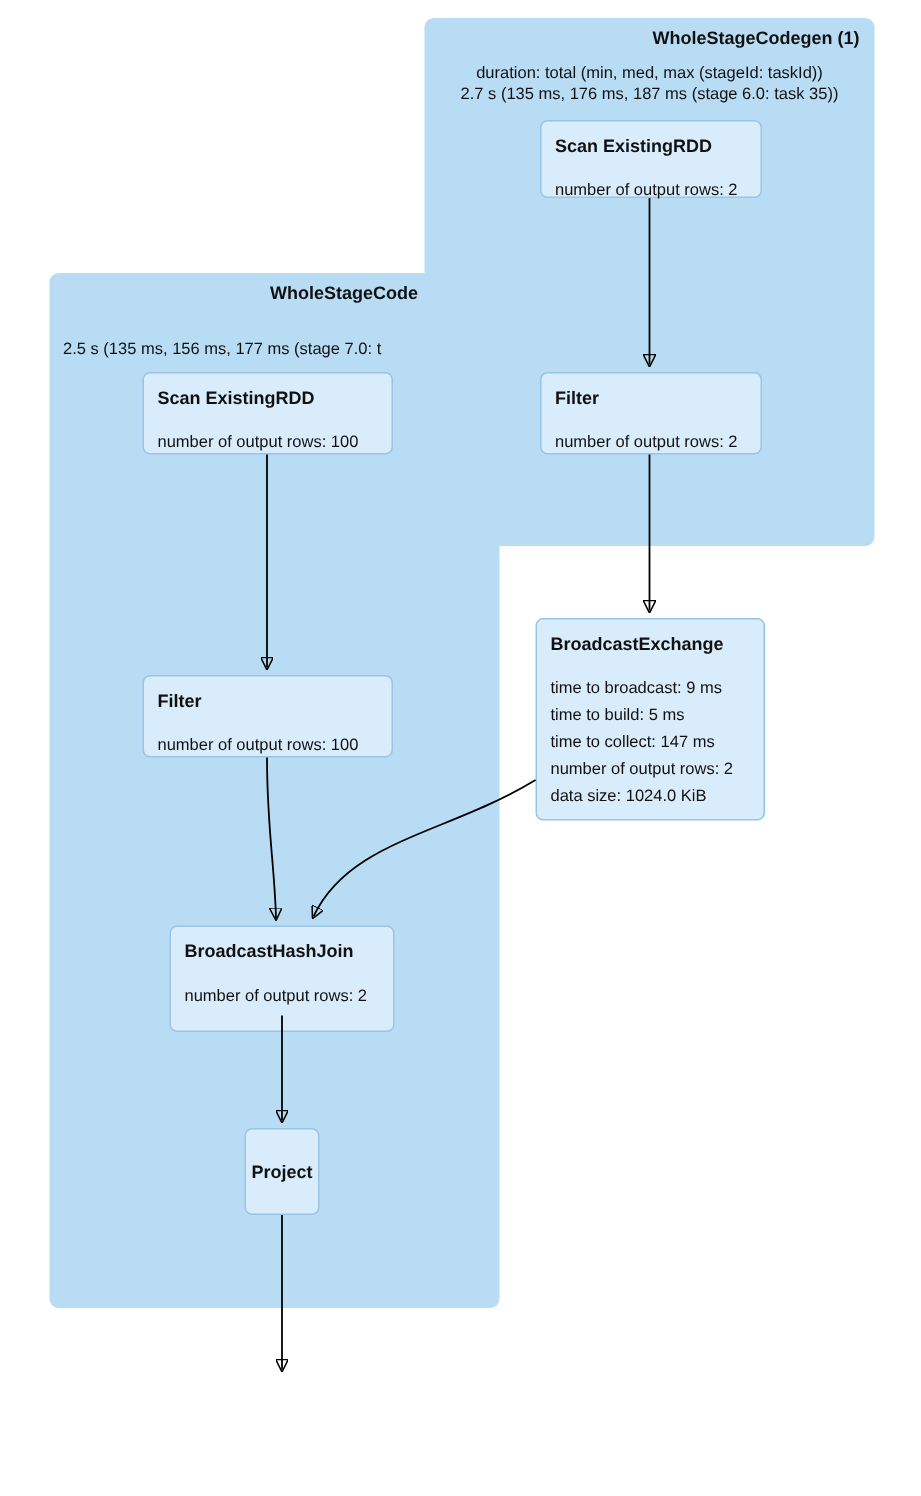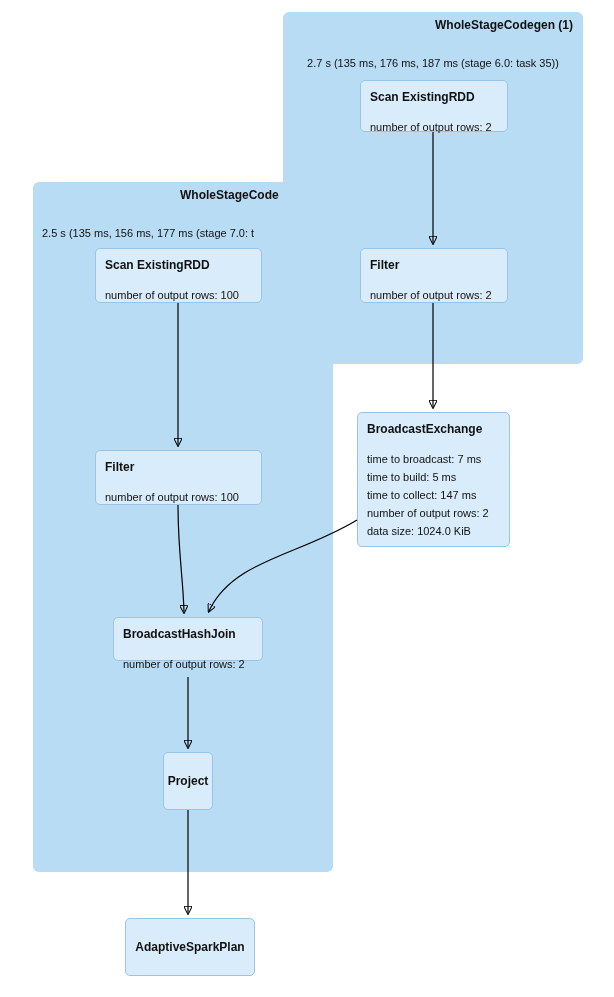--- a/index.html
+++ b/index.html
@@ -92,65 +92,63 @@
       </div>
     </div>
 
     <div class="node" style="left:62px; top:268px; width:167px; height:55px;">
       <div class="node-title">Filter</div>
       <div class="node-metrics">
         <div class="metric">number of output rows: 100</div>
       </div>
     </div>
 
-    <div class="node" style="left:80px; top:435px; width:150px; height:44px;">
+    <div class="node" style="left:80px; top:435px; width:150px; height:71px;">
       <div class="node-title">BroadcastHashJoin</div>
       <div class="node-metrics">
         <div class="metric">number of output rows: 2</div>
       </div>
     </div>
 
     <div class="node title-only" style="left:130px; top:570px; width:50px; height:58px;">
       <div class="node-title">Project</div>
     </div>
   </div>
 
   <div class="cluster z2" style="left:283px; top:12px; width:300px; height:352px;">
     <div class="cluster-title" style="right:10px; top:6px;">WholeStageCodegen (1)</div>
+    <div class="cluster-duration centered-line" style="top:30px;">duration: total (min, med, max (stageId: taskId))</div>
     <div class="cluster-duration centered-line" style="top:44px;">2.7 s (135 ms, 176 ms, 187 ms (stage 6.0: task 35))</div>
 
     <div class="node" style="left:77px; top:68px; width:148px; height:52px;">
       <div class="node-title">Scan ExistingRDD</div>
       <div class="node-metrics">
         <div class="metric">number of output rows: 2</div>
       </div>
     </div>
 
     <div class="node" style="left:77px; top:236px; width:148px; height:55px;">
       <div class="node-title">Filter</div>
       <div class="node-metrics">
         <div class="metric">number of output rows: 2</div>
       </div>
     </div>
   </div>
 
   <div class="node z3" style="left:357px; top:412px; width:153px; height:135px;">
     <div class="node-title">BroadcastExchange</div>
     <div class="node-metrics">
-      <div class="metric">time to broadcast: 7 ms</div>
+      <div class="metric">time to broadcast: 9 ms</div>
       <div class="metric">time to build: 5 ms</div>
       <div class="metric">time to collect: 147 ms</div>
       <div class="metric">number of output rows: 2</div>
       <div class="metric">data size: 1024.0 KiB</div>
     </div>
   </div>
 
-  <div class="node title-only z3" style="left:125px; top:918px; width:130px; height:58px;">
-    <div class="node-title">AdaptiveSparkPlan</div>
-  </div>
 
   <svg id="edges" width="614" height="997" viewBox="0 0 614 997">
     <defs>
       <marker id="arrow" viewBox="0 0 10 10" refX="8" refY="5" markerWidth="7" markerHeight="7" orient="auto-start-reverse">
         <path d="M0,0 L10,5 L0,10 z" fill="#000" stroke="none"></path>
       </marker>
     </defs>
     <path d="M433,132 L433,243" marker-end="url(#arrow)"></path>
     <path d="M433,303 L433,407" marker-end="url(#arrow)"></path>
     <path d="M178,303 L178,445" marker-end="url(#arrow)"></path>

